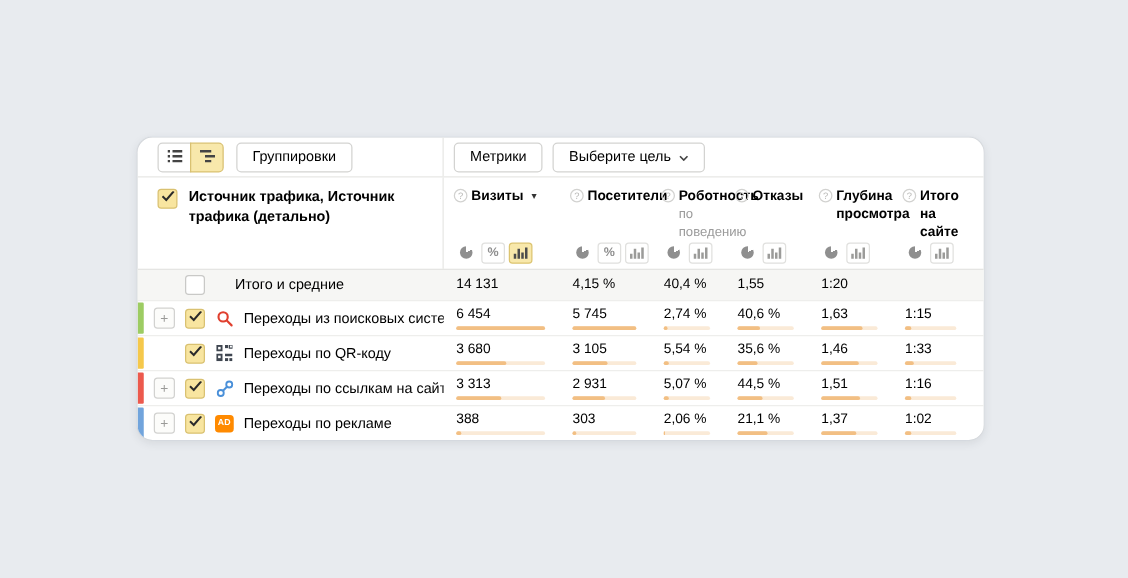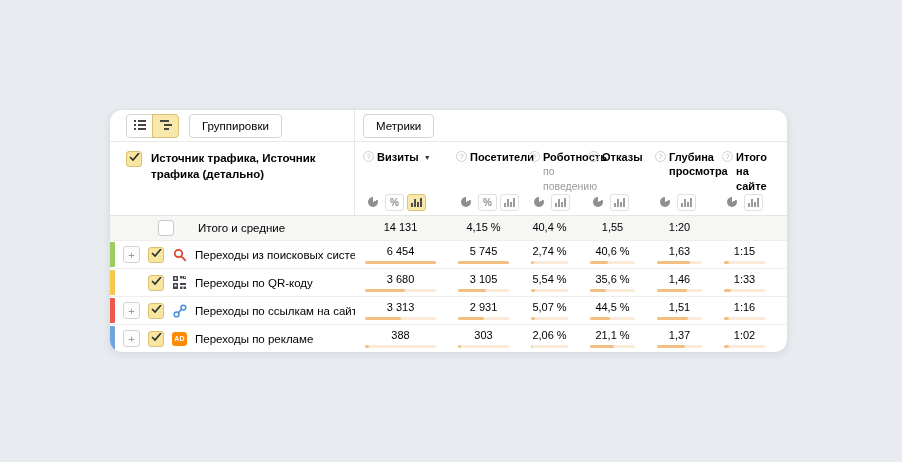--- a/index.html
+++ b/index.html
@@ -60,21 +60,21 @@
   .edge { position:absolute; left:0; top:1px; bottom:1px; width:5px; border-radius:0 1px 1px 0; }
   .expander { width:17px; height:17px; min-width:17px; border:1px solid #d2d2d0; border-radius:3px; background:#fcfcfa; color:#9a9a98; font-size:11px; line-height:14px; text-align:center; cursor:pointer; padding:0; }
   .exp-spacer { width:17px; min-width:17px; }
   .checkbox { width:16px; height:16px; min-width:16px; border-radius:3px; border:1px solid #c9c9c7; background:#fff; display:inline-flex; align-items:center; justify-content:center; cursor:pointer; }
   .checkbox.checked { background:#f8e5a0; border-color:#d9c171; }
   .checkbox svg { display:none; }
   .checkbox.checked svg { display:block; margin-top:-3px; }
   .row-label { font-size:11.5px; white-space:nowrap; }
   .row-icon { width:15px; min-width:15px; height:15px; display:inline-flex; align-items:center; justify-content:center; }
   .ad-badge { width:15px; height:14px; background:#ff8a00; border-radius:3px; color:#fff; font-size:7px; font-weight:bold; display:inline-flex; align-items:center; justify-content:center; letter-spacing:.2px; }
-  .num-cell { position:relative; text-align:center; padding:4px 12px 0 10px; font-size:11px; }
+  .num-cell { position:relative; text-align:left; padding:4px 12px 0 10px; font-size:11px; }
   .trow.totals .num-cell { padding-top:5px; }
   .bar-track { position:absolute; left:10px; right:12px; bottom:4px; height:3px; border-radius:2px; background:#faead7; }
   .bar-fill { position:absolute; left:0; top:0; bottom:0; border-radius:2px; background:#f2bf83; }
 </style>
 </head>
 <body>
 
 <div class="card">
 
   <div class="toolbar">
@@ -107,20 +107,26 @@
         </button>
       </div>
       <button class="btn">
           <span>Группировки</span>
         </button>
     </div>
     <div class="toolbar-right">
       <button class="btn">
           <span>Метрики</span>
         </button>
+      <button class="btn">
+        <span>Выберите цель</span>
+        <span><svg width="8" height="5" viewBox="0 0 8 5">
+              <polyline points="1,1 4,4 7,1" fill="none" stroke="#444" stroke-width="1.3"></polyline>
+            </svg></span>
+      </button>
     </div>
   </div>
 
   <div class="grid thead">
     <div class="dim-cell">
       <div class="dim-line">
         <span class="checkbox checked">
           <svg width="11" height="9" viewBox="0 0 11 9">
               <polyline points="1,4 4,7 10,0" fill="none" stroke="#2b2b2b" stroke-width="1.6"></polyline>
             </svg>
@@ -251,21 +257,21 @@
               <i></i>
               <i></i>
               <i></i>
             </span>
           </button>
       </div>
     </div>
   </div>
 
   <div class="grid trow totals">
-    <div class="name-cell" style="padding-left:48px;gap:24px;">
+    <div class="name-cell" style="padding-left:38px;gap:24px;">
       <span class="checkbox"></span>
       <span class="row-label">Итого и средние</span>
     </div>
     <div class="num-cell">14 131</div>
     <div class="num-cell">4,15 %</div>
     <div class="num-cell">40,4 %</div>
     <div class="num-cell">1,55</div>
     <div class="num-cell">1:20</div>
   </div>
 

